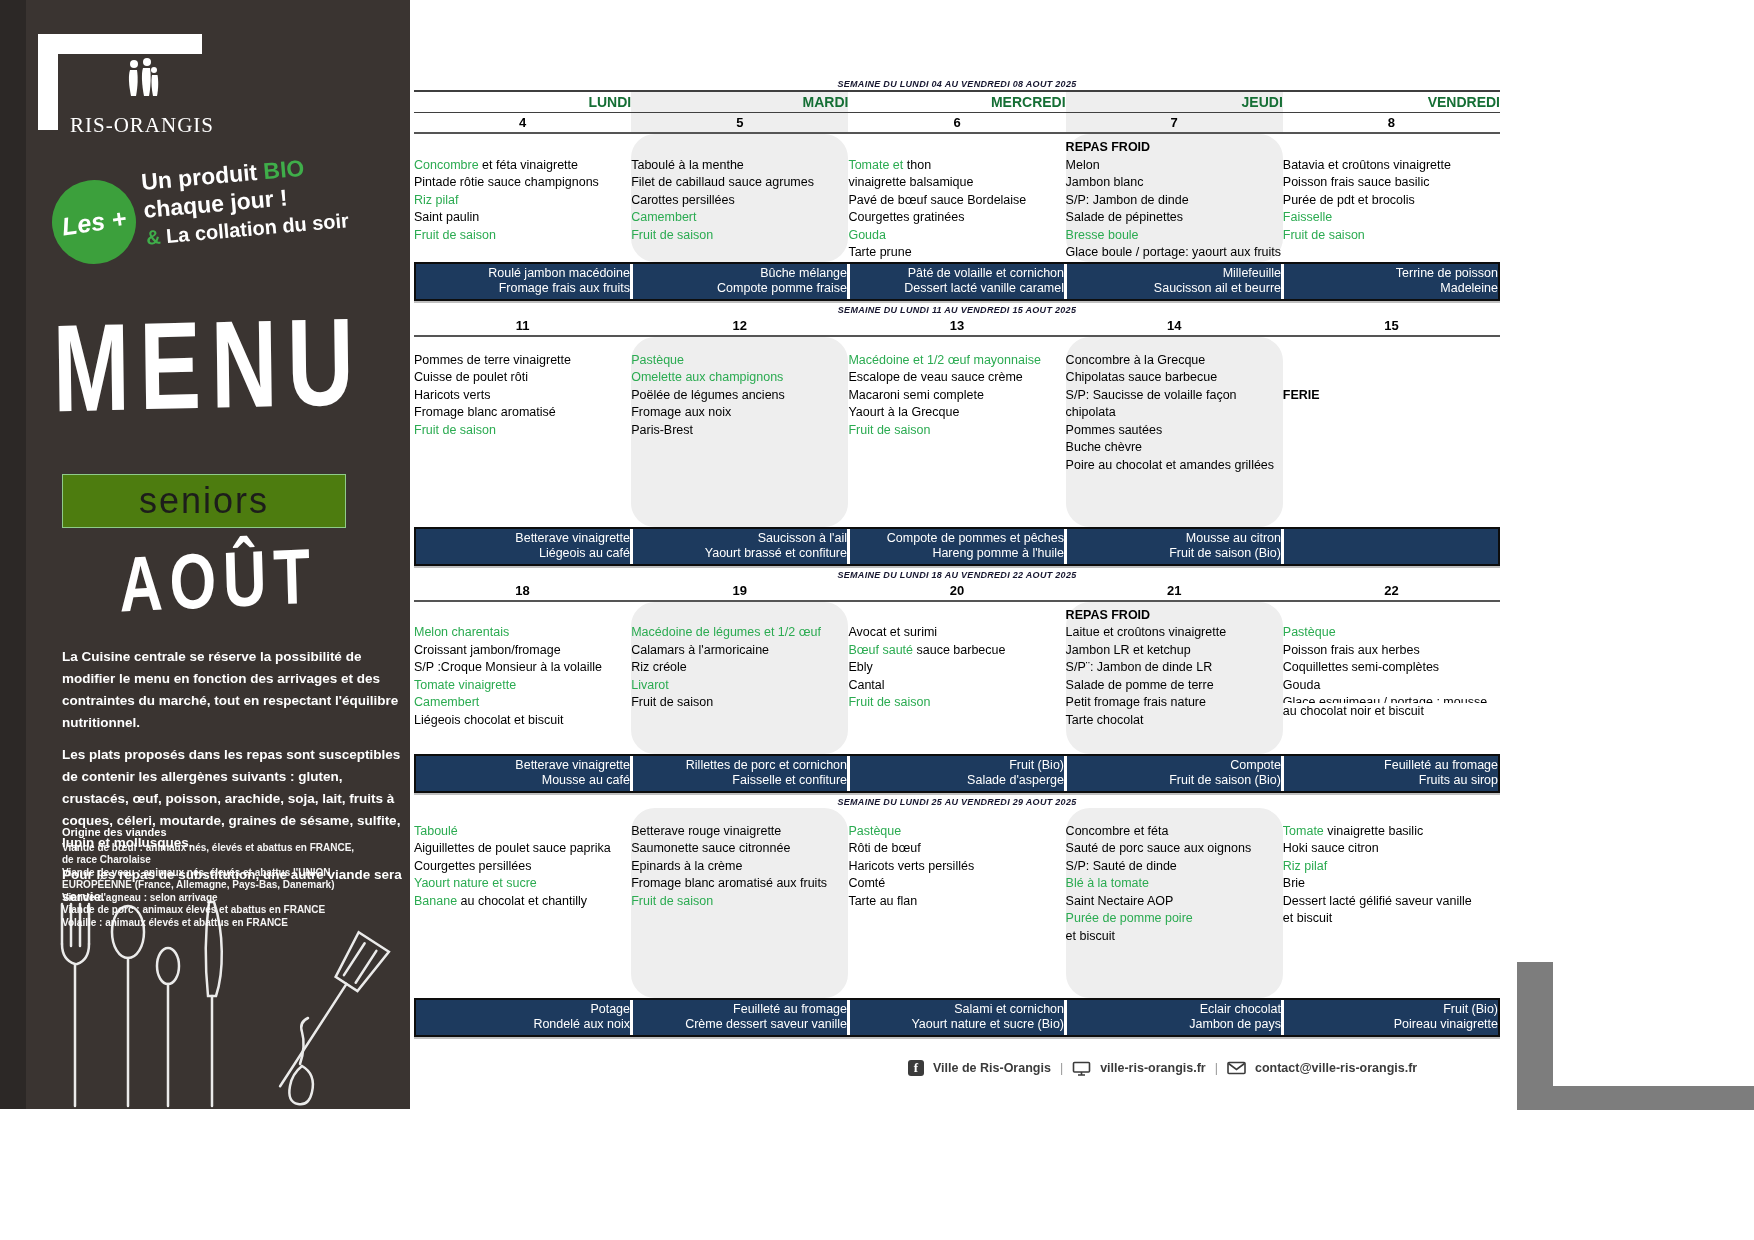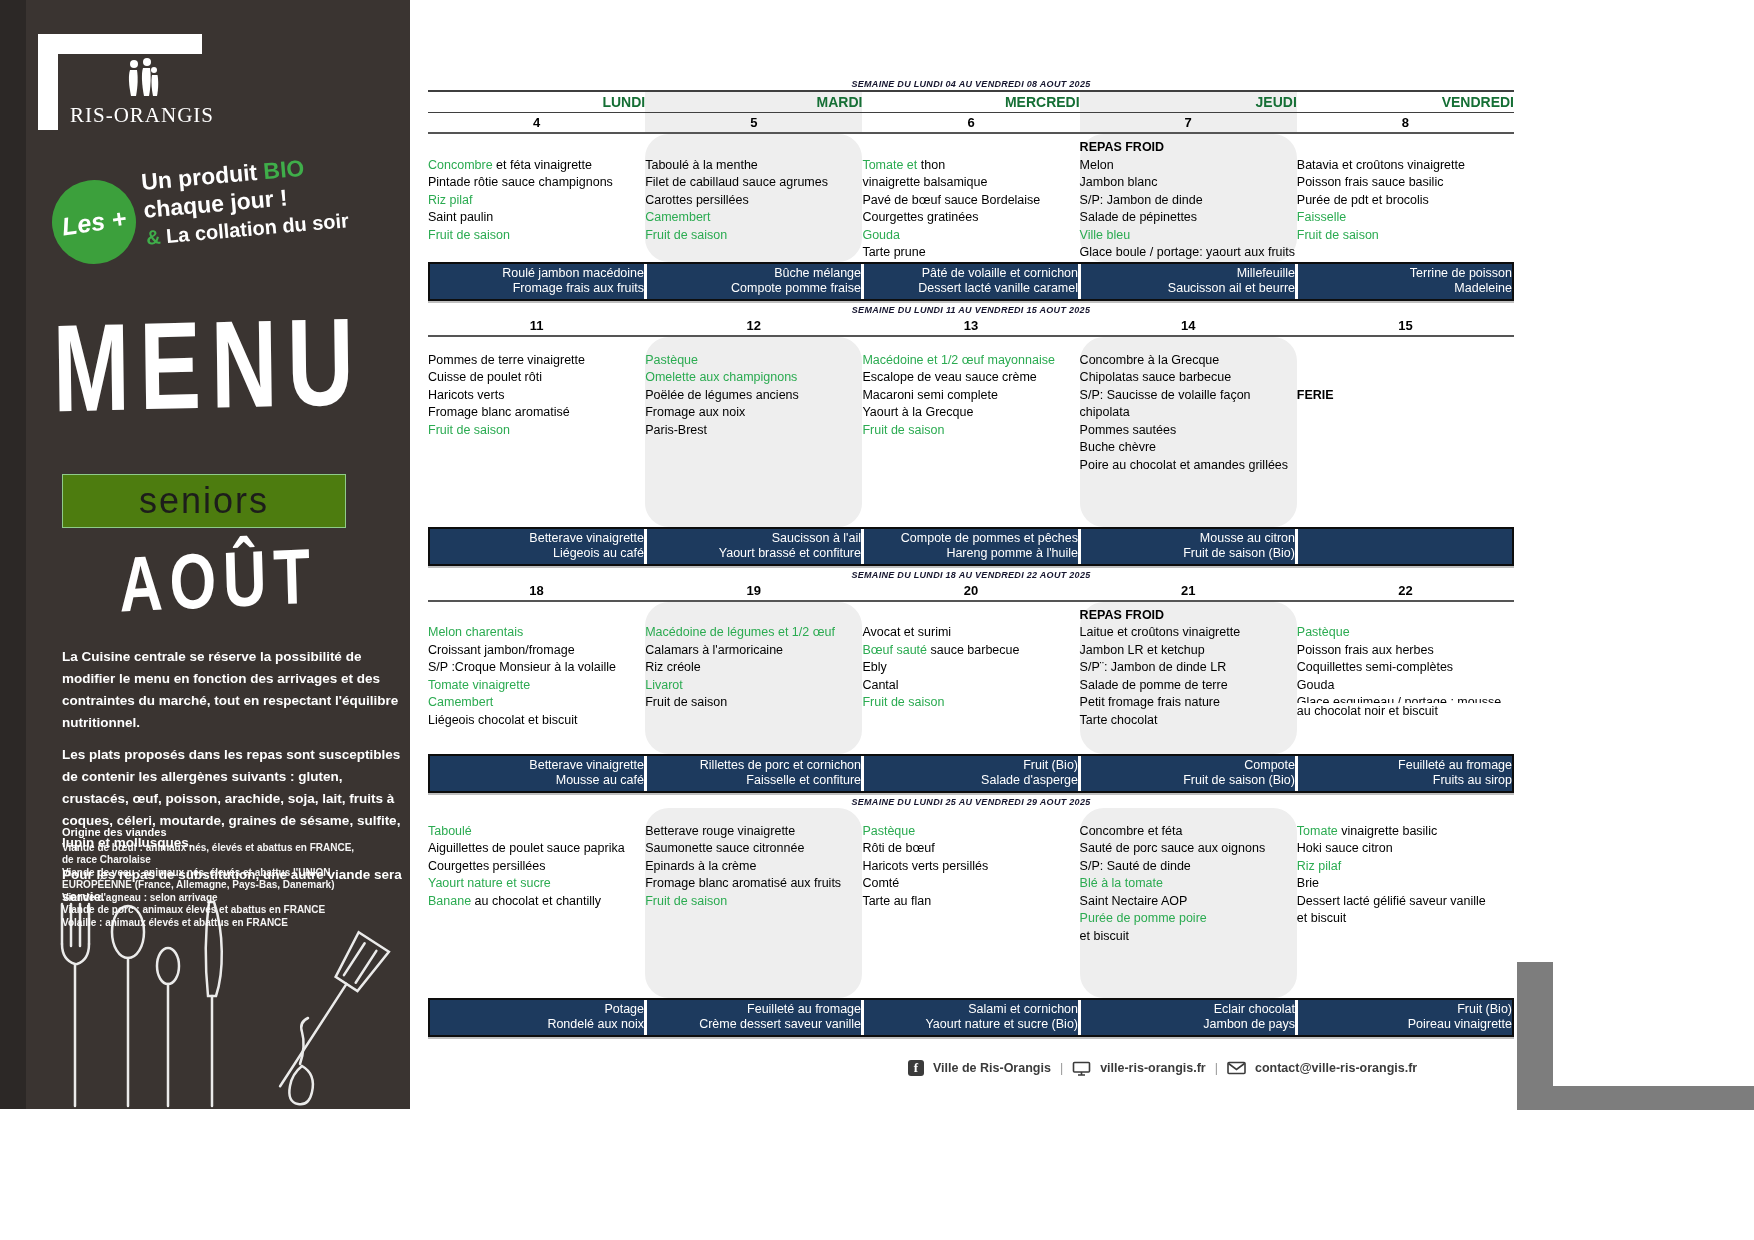--- a/index.html
+++ b/index.html
@@ -5,21 +5,21 @@
   html,body{margin:0;padding:0;background:#fff;}
   .page{position:relative;width:1754px;height:1240px;background:#ffffff;
         font-family:"Liberation Sans",sans-serif;overflow:hidden;}
 
   
   .sidebar{position:absolute;left:0;top:0;width:410px;height:1109px;background:#3a3431;color:#fff;}
   .sidebar-edge{position:absolute;left:0;top:0;width:26px;height:100%;background:#2c2826;}
   .bracket-h{position:absolute;left:38px;top:34px;width:164px;height:20px;background:#fff;}
   .bracket-v{position:absolute;left:38px;top:34px;width:20px;height:96px;background:#fff;}
   .logo{position:absolute;left:62px;top:58px;width:160px;text-align:center;}
-  .logo-text{font-family:"Liberation Serif",serif;font-size:21px;letter-spacing:1px;color:#fff;margin-top:1px;}
+  .logo-text{font-family:"Liberation Serif",serif;font-size:21px;letter-spacing:1px;color:#fff;margin-top:11px;}
   .badge{position:absolute;left:52px;top:180px;width:84px;height:84px;border-radius:50%;background:#3ca03c;
          display:flex;align-items:center;justify-content:center;transform:rotate(-8deg);}
   .badge span{font-size:25px;font-weight:bold;font-style:italic;color:#fff;}
   .promo{position:absolute;left:140px;top:168px;transform:rotate(-5deg);transform-origin:left top;
          font-weight:bold;line-height:28px;white-space:nowrap;}
   .promo-l12{font-size:23px;}
   .promo-l3{font-size:20px;}
   .green{color:#3fae4a;}
   .menu-title{position:absolute;left:52px;top:298px;font-size:92px;font-weight:bold;letter-spacing:10px;
               transform:scaleY(1.35) rotate(-1deg);transform-origin:top left;color:#fff;}
@@ -29,21 +29,21 @@
   .month-title{position:absolute;left:118px;top:540px;font-size:60px;font-weight:bold;letter-spacing:7px;
                transform:scaleY(1.3) rotate(-2deg);transform-origin:top left;color:#fff;}
   .sidebar-paras{position:absolute;left:62px;top:646px;width:344px;font-size:13.5px;font-weight:bold;line-height:22px;}
   .sidebar-paras p{margin:0 0 10px 0;}
   .origin{position:absolute;left:62px;top:826px;width:300px;font-size:10px;line-height:12.5px;}
   .origin-title{font-weight:bold;font-size:11px;margin-bottom:3px;}
   .origin-line{font-weight:bold;opacity:.95;}
   .cutlery{position:absolute;left:0;bottom:0;}
 
   
-  #menu-grid{position:absolute;left:428px;top:78px;width:1086px;}
+  #menu-grid{position:absolute;left:414px;top:78px;width:1086px;}
   .week-label{text-align:center;font-size:9px;font-weight:bold;font-style:italic;color:#15152e;
               height:12px;line-height:12px;letter-spacing:.3px;}
   .w2 .week-label,.w3 .week-label,.w4 .week-label{margin-top:3px;}
   .day-row{display:flex;border-top:2px solid #3f3f3f;border-bottom:1px solid #3f3f3f;}
   .day-cell{flex:1;text-align:right;font-weight:bold;font-size:14px;color:#156f35;padding:2px 0;}
   .date-row{display:flex;border-bottom:2px solid #555;}
   .date-cell{flex:1;text-align:center;font-weight:bold;font-size:13px;color:#000;padding:2px 0;}
   .shaded{background:#eeeeee;}
   .meal-row{display:flex;}
   .w1 .meal-row{min-height:125px;}
@@ -197,21 +197,21 @@
             <div class="meal-line"><span>Courgettes gratinées</span></div>
             <div class="meal-line"><span class="seg-g">Gouda</span></div>
             <div class="meal-line"><span>Tarte prune</span></div>
           </div>
           <div class="meal-cell shaded">
             <div class="meal-line"><span class="seg-b">REPAS FROID</span></div>
             <div class="meal-line"><span>Melon</span></div>
             <div class="meal-line"><span>Jambon blanc</span></div>
             <div class="meal-line"><span>S/P: Jambon de dinde</span></div>
             <div class="meal-line"><span>Salade de pépinettes</span></div>
-            <div class="meal-line"><span class="seg-g">Ville bleu</span></div>
+            <div class="meal-line"><span class="seg-g">Bresse boule</span></div>
             <div class="meal-line"><span>Glace boule / portage: yaourt aux fruits</span></div>
           </div>
           <div class="meal-cell">
             <div class="meal-line">&nbsp;</div>
             <div class="meal-line"><span>Batavia et croûtons vinaigrette</span></div>
             <div class="meal-line"><span>Poisson frais sauce basilic</span></div>
             <div class="meal-line"><span>Purée de pdt et brocolis</span></div>
             <div class="meal-line"><span class="seg-g">Faisselle</span></div>
             <div class="meal-line"><span class="seg-g">Fruit de saison</span></div>
           </div>

